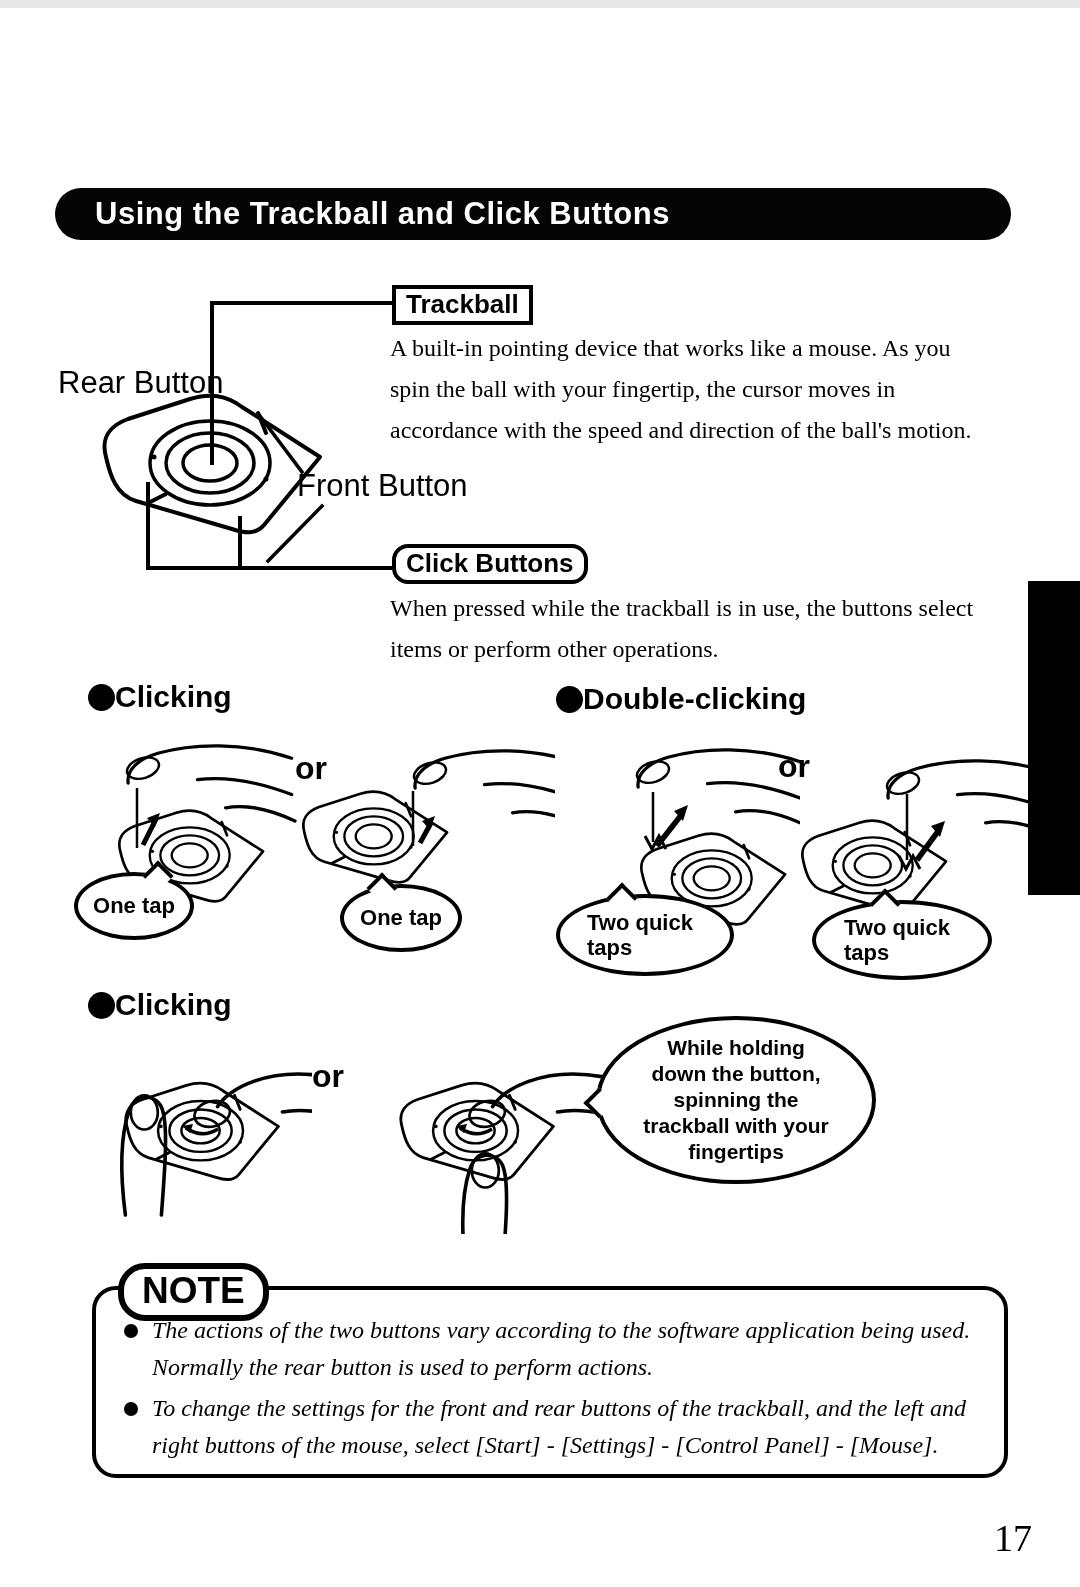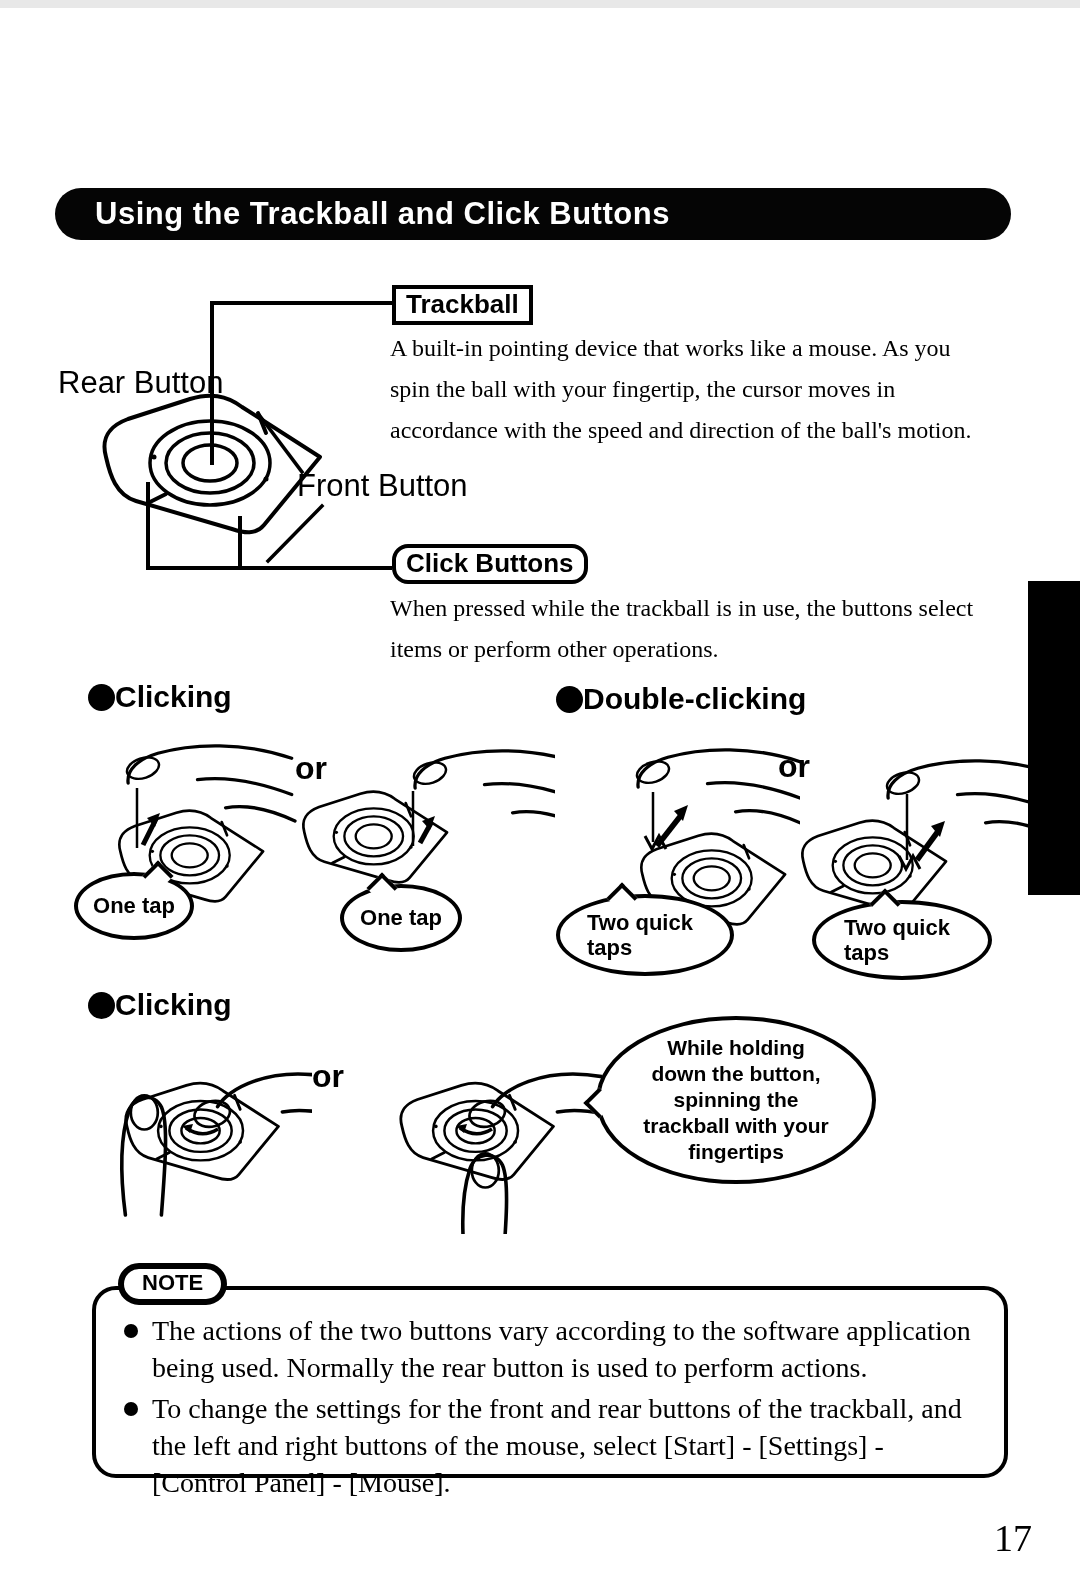--- a/index.html
+++ b/index.html
@@ -56,26 +56,26 @@
   .tail-left { border-left:4px solid #000; border-bottom:4px solid #000; left:-12px; }
   
   .note-box {
     left:92px; top:1278px; width:908px; height:184px;
     border:4px solid #000; border-radius:24px; background:#fff;
   }
   .note-pill {
     position:absolute; left:22px; top:-27px;
     border:6px solid #000; border-radius:27px; background:#fff;
     padding:1px 18px 3px 18px;
-    font-family:"Liberation Sans", sans-serif; font-weight:bold; font-size:22px;
+    font-family:"Liberation Sans", sans-serif; font-weight:bold; font-size:37px;
   }
   .note-items { position:absolute; left:28px; top:22px; width:856px; }
   .note-item { display:flex; gap:14px; margin-bottom:4px; }
   .note-bullet { width:14px; height:14px; border-radius:50%; background:#000; flex:none; margin-top:12px; }
-  .note-text { font-size:28px; line-height:37px; width:820px; }
+  .note-text { font-size:24px; line-height:37px; width:820px;font-style:italic; }
   .page-number { font-size:38px; }
   .chapter-tab { left:1028px; top:573px; width:52px; height:314px; background:#000; }
   svg { display:block; }
 </style>
 </head>
 <body>
 
 <div id="page">
 
   <svg width="0" height="0" style="position:absolute" aria-hidden="true">

